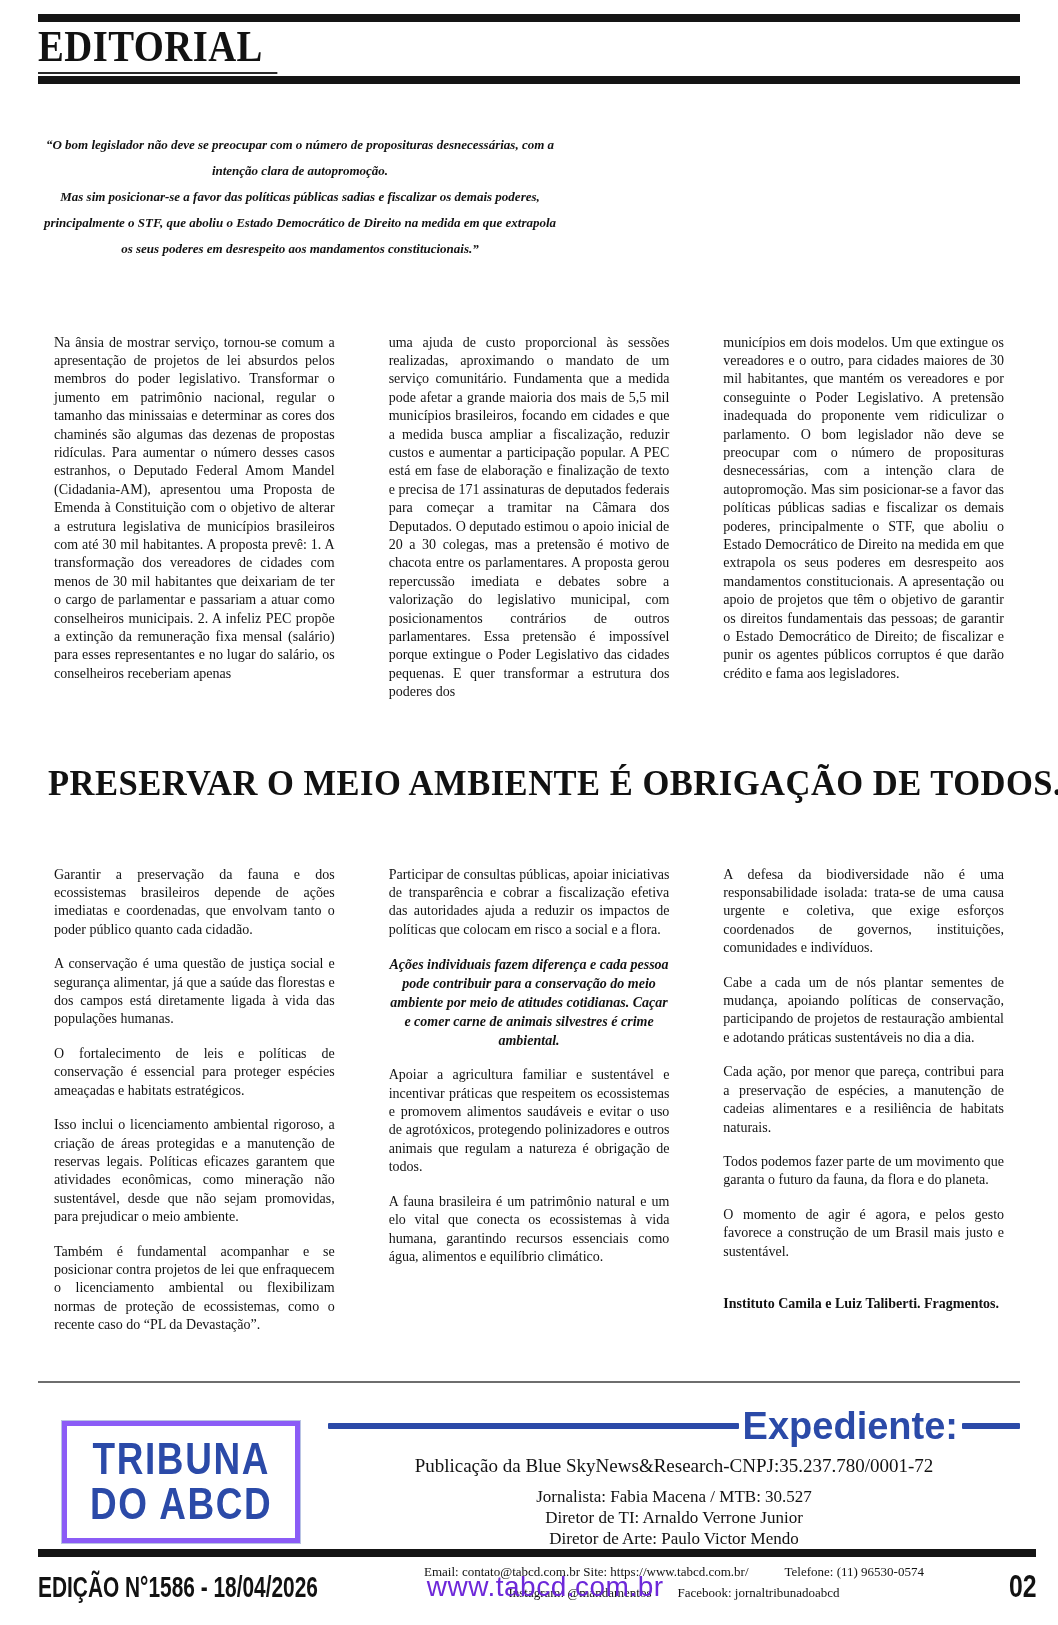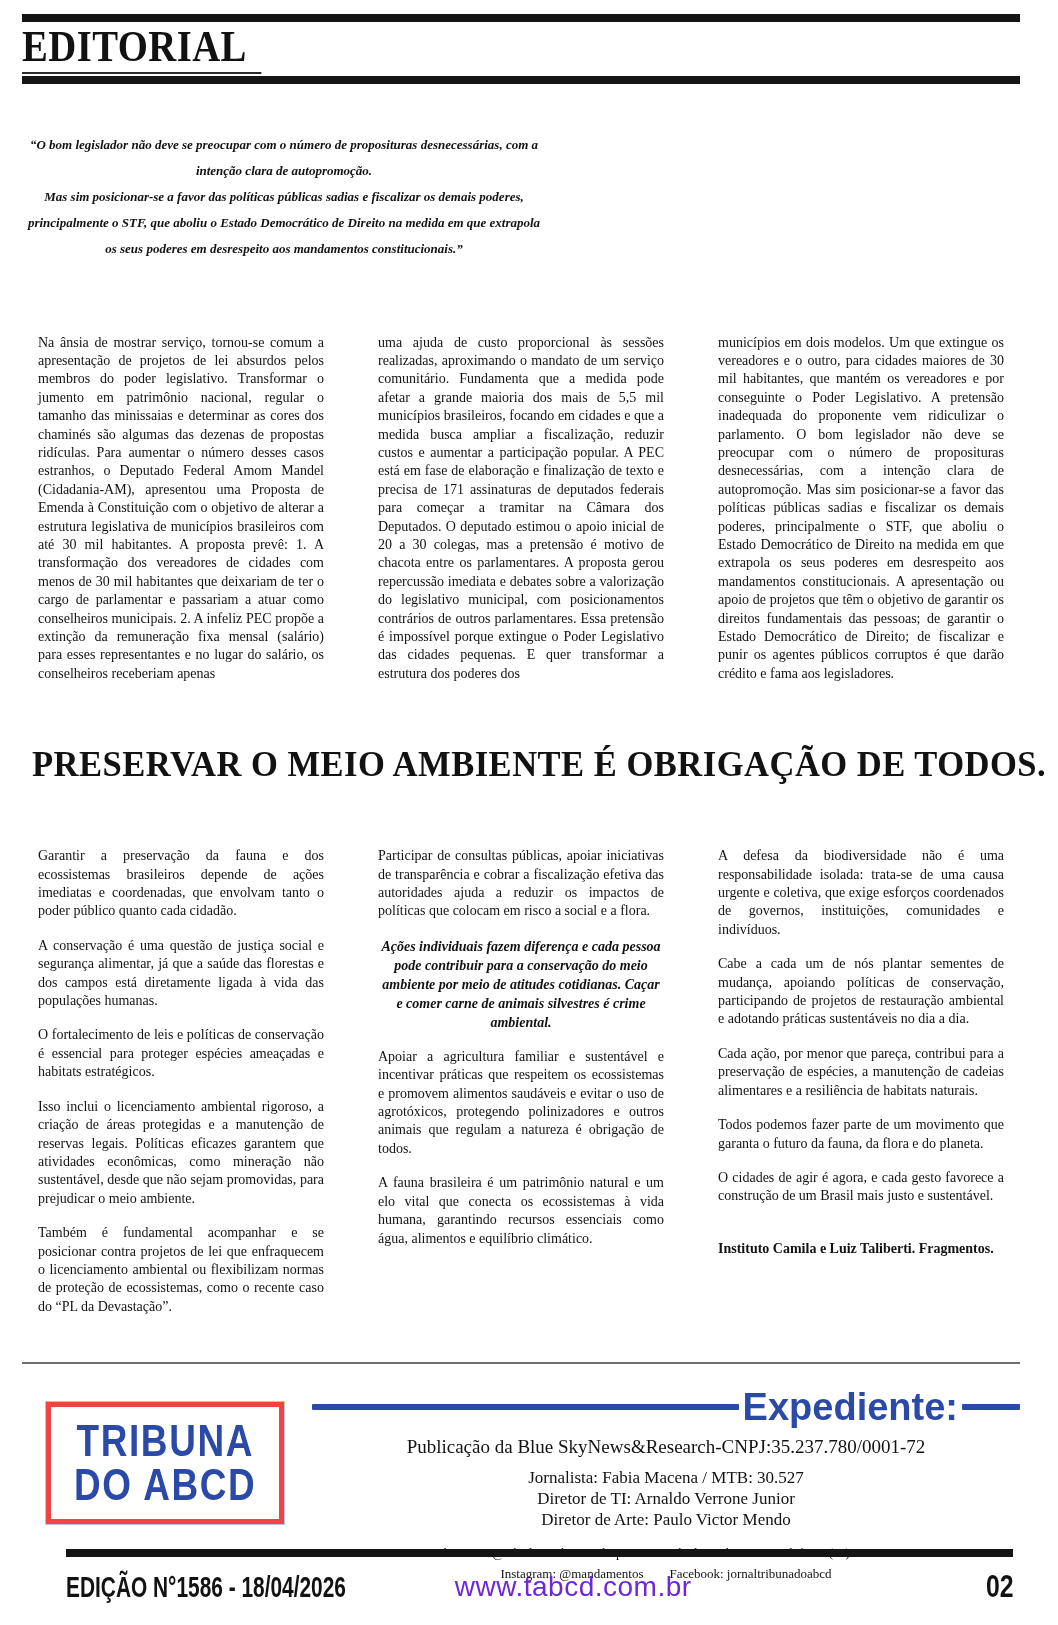--- a/index.html
+++ b/index.html
@@ -8,21 +8,21 @@
     width: 1058px;
     font-family: "Liberation Serif", serif;
     color: #121212;
     -webkit-font-smoothing: antialiased;
   }
   .page {
     position: relative;
     width: 1058px;
     height: 1625px;
     background: #ffffff;
-    padding: 14px 38px 0 22px;
+    padding: 14px 38px 0 38px;
     overflow: hidden;
   }
   .rule-thick { height: 8px; background: #151515; }
 
   
   .masthead .section-title {
     font-family: "Liberation Serif", serif;
     font-weight: bold;
     font-size: 44px;
     line-height: 1.08;
@@ -97,21 +97,21 @@
     display: flex;
     gap: 28px;
     margin-top: 16px;
     align-items: flex-start;
   }
   .logo-box {
     margin-top: 22px;
     margin-left: 24px;
     width: 238px;
     height: 122px;
-    border: 5px solid #ef4444;
+    border: 5px solid #8b5cf6;
     outline: 1px solid #b9c4e4;
     display: flex;
     flex-direction: column;
     align-items: center;
     justify-content: center;
     flex: none;
     background: #ffffff;
   }
   .logo-line {
     font-family: "Liberation Sans", sans-serif;
@@ -142,23 +142,22 @@
   .staff { font-size: 17px; line-height: 21px; }
   .contact { font-size: 13px; line-height: 21px; }
   .contact-row1 { margin-top: 12px; }
   .gap-left { margin-left: 36px; }
   .gap-left-sm { margin-left: 26px; }
 
   
   .page-bottom {
     position: absolute;
     left: 38px;
-    right: 45px;
+    right: 22px;
     bottom: 20px;
-    margin-left: 28px;
   }
   .bottom-bar {
     display: grid;
     grid-template-columns: 1fr auto 1fr;
     align-items: center;
     margin-top: 12px;
   }
   .edition {
     font-family: "Liberation Sans", sans-serif;
     font-weight: bold;
@@ -227,21 +226,21 @@
       <p>Participar de consultas públicas, apoiar iniciativas de transparência e cobrar a fiscalização efetiva das autoridades ajuda a reduzir os impactos de políticas que colocam em risco a social e a flora.</p>
       <p class="center-quote">Ações individuais fazem diferença e cada pessoa pode contribuir para a conservação do meio ambiente por meio de atitudes cotidianas. Caçar e comer carne de animais silvestres é crime ambiental.</p>
       <p>Apoiar a agricultura familiar e sustentável e incentivar práticas que respeitem os ecossistemas e promovem alimentos saudáveis e evitar o uso de agrotóxicos, protegendo polinizadores e outros animais que regulam a natureza é obrigação de todos.</p>
       <p>A fauna brasileira é um patrimônio natural e um elo vital que conecta os ecossistemas à vida humana, garantindo recursos essenciais como água, alimentos e equilíbrio climático.</p>
     </div>
     <div class="col">
       <p>A defesa da biodiversidade não é uma responsabilidade isolada: trata-se de uma causa urgente e coletiva, que exige esforços coordenados de governos, instituições, comunidades e indivíduos.</p>
       <p>Cabe a cada um de nós plantar sementes de mudança, apoiando políticas de conservação, participando de projetos de restauração ambiental e adotando práticas sustentáveis no dia a dia.</p>
       <p>Cada ação, por menor que pareça, contribui para a preservação de espécies, a manutenção de cadeias alimentares e a resiliência de habitats naturais.</p>
       <p>Todos podemos fazer parte de um movimento que garanta o futuro da fauna, da flora e do planeta.</p>
-      <p>O cidades de agir é agora, e cada gesto favorece a construção de um Brasil mais justo e sustentável.</p>
+      <p>O momento de agir é agora, e pelos gesto favorece a construção de um Brasil mais justo e sustentável.</p>
       <p class="byline">Instituto Camila e Luiz Taliberti. Fragmentos.</p>
     </div>
   </section>
 
   <hr class="footer-sep">
 
   <footer class="expediente-block">
     <div class="logo-box">
       <div class="logo-line">TRIBUNA</div>
       <div class="logo-line">DO ABCD</div>

